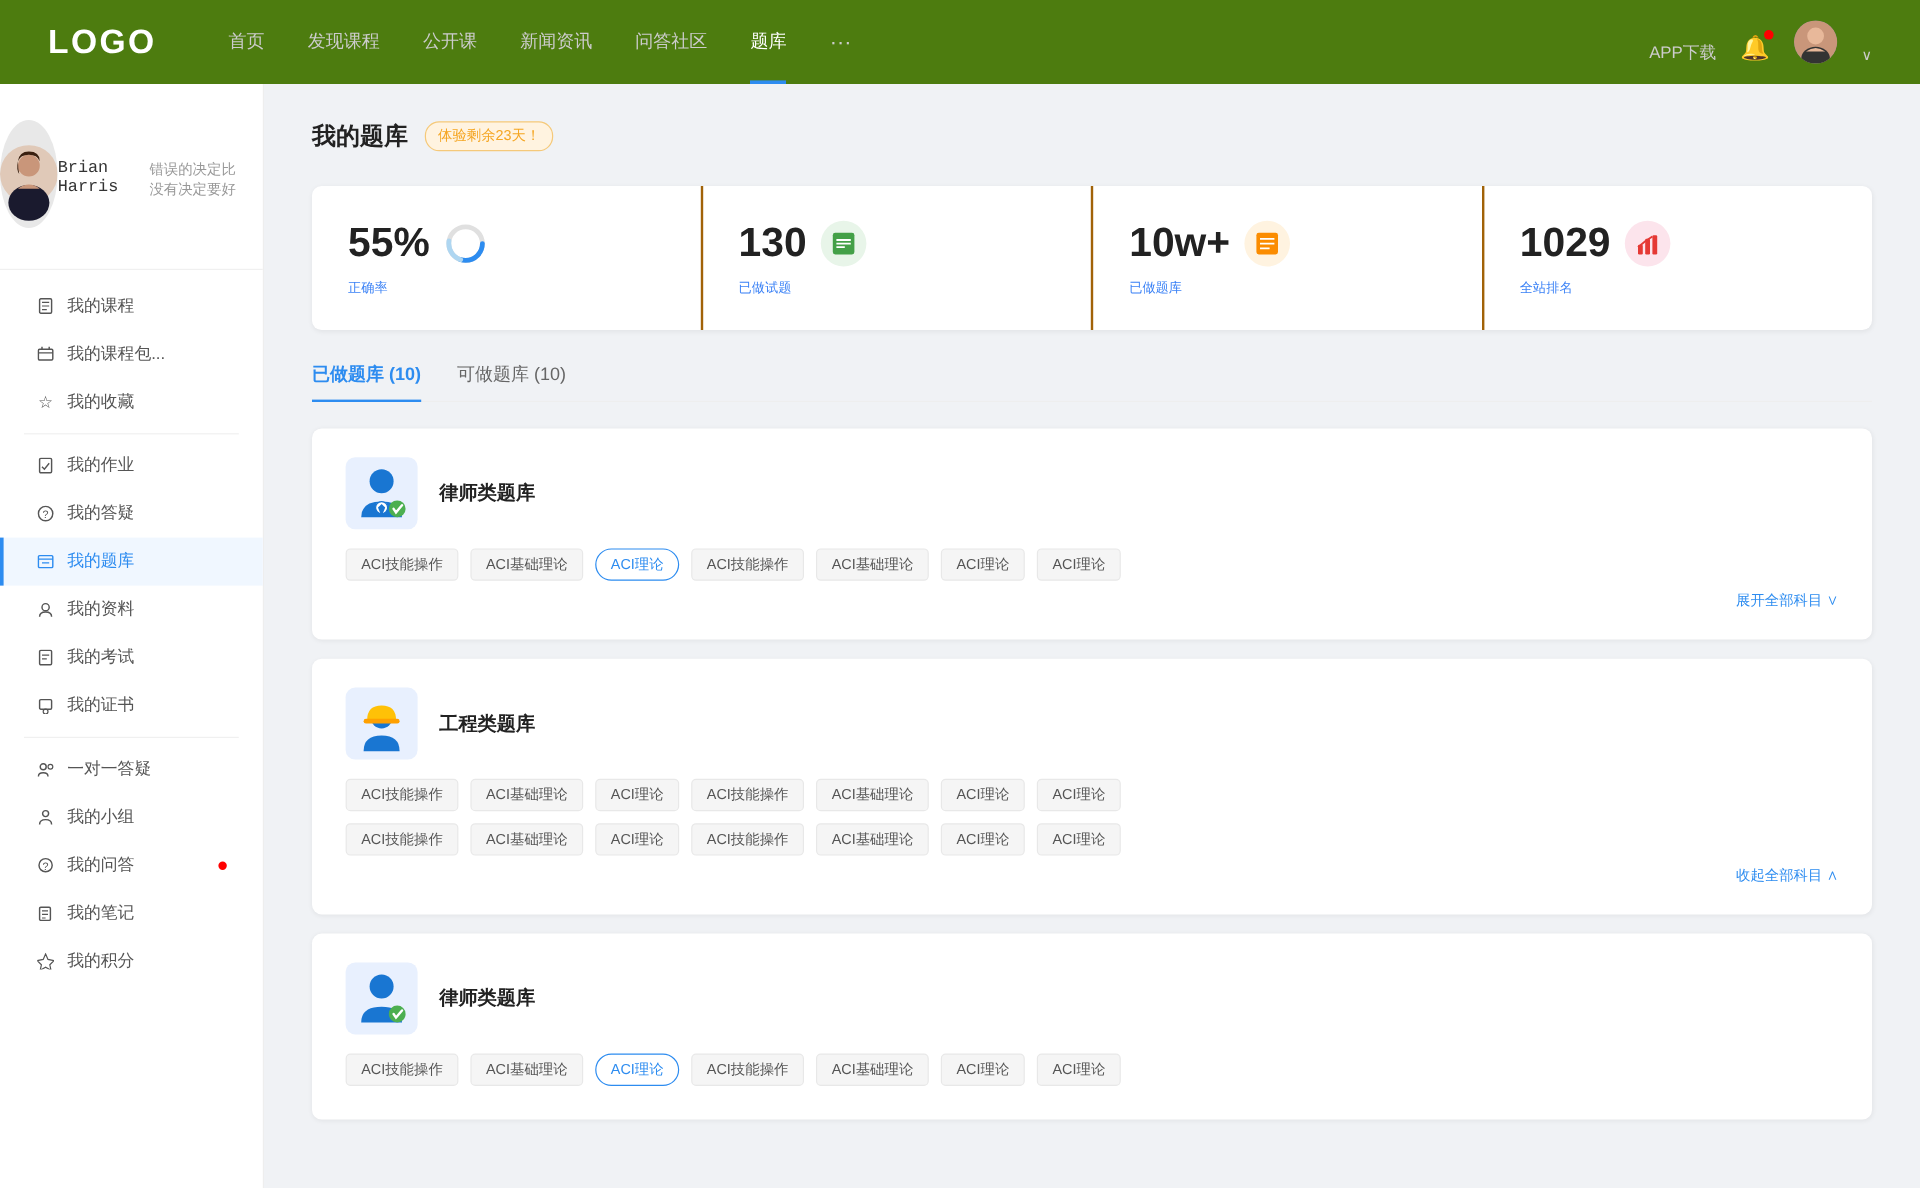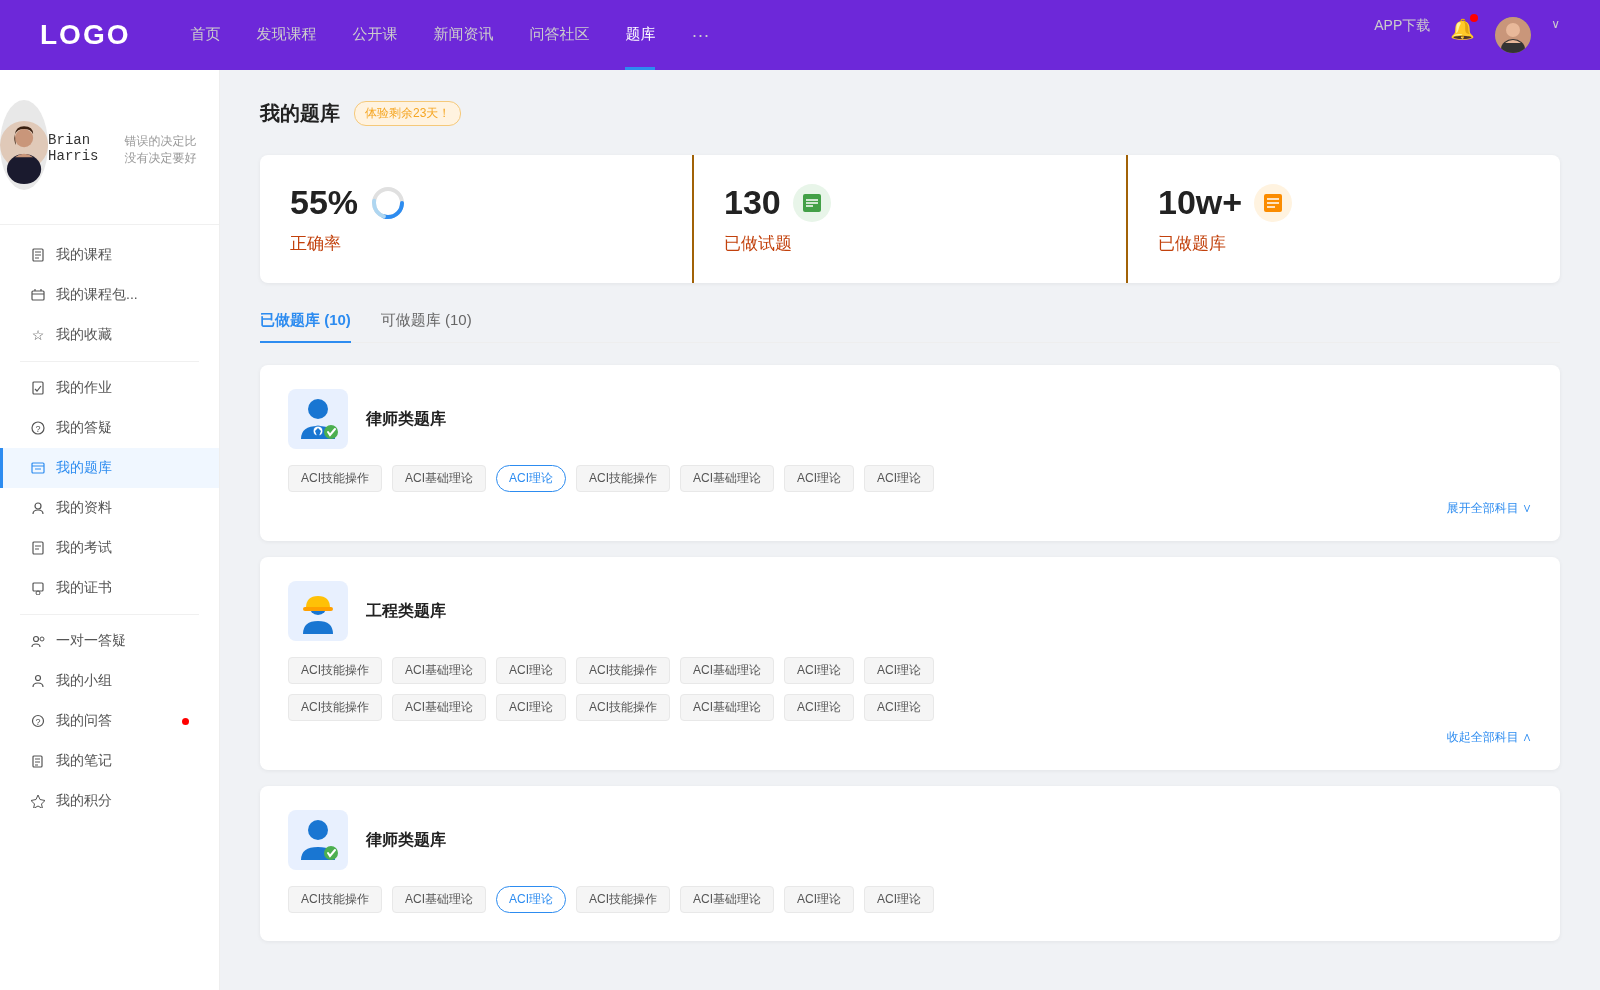--- a/index.html
+++ b/index.html
@@ -1,20 +1,20 @@
 <!DOCTYPE html>
 <html><head>
   <meta charset="utf-8">
   <style>
     * { box-sizing: border-box; margin: 0; padding: 0; }
     body { font-family: -apple-system, BlinkMacSystemFont, 'PingFang SC', 'Microsoft YaHei', sans-serif; background: #f0f2f5; min-height: 990px; }
 
     
     .navbar {
-      background: #6d28d9;
+      background: #4d7c0f;
       height: 70px;
       display: flex;
       align-items: center;
       padding: 0 40px;
       position: fixed;
       top: 0; left: 0; right: 0;
       z-index: 100;
     }
     .nav-logo {
       color: white;
@@ -41,21 +41,21 @@
       content: '';
       position: absolute;
       bottom: -24px;
       left: 0; right: 0;
       height: 3px;
       background: #2d8cf0;
     }
     .nav-more { color: #ccc; font-size: 18px; cursor: pointer; }
     .nav-right {
       display: flex;
-      align-items: flex-start;
+      align-items: flex-end;
       gap: 20px;
     }
     .nav-app-btn {
       color: #ccc;
       font-size: 14px;
       cursor: pointer;
     }
     .nav-bell {
       position: relative;
       cursor: pointer;
@@ -230,22 +230,22 @@
       font-weight: 700;
       color: #222;
     }
     .stat-icon {
       width: 38px; height: 38px;
       border-radius: 50%;
       display: flex; align-items: center; justify-content: center;
       font-size: 18px;
     }
     .stat-label {
-      font-size: 17px;
-      color: #c2410c;
+      font-size: 11px;
+      color: #3b82f6;
       margin-top: 4px;
     }
 
     
     .donut-icon {
       width: 36px; height: 36px;
       position: relative;
     }
     .donut-svg { width: 100%; height: 100%; }
 
@@ -592,20 +592,34 @@
               <rect x="2" y="2" width="18" height="18" rx="2" fill="#fb8c00"></rect>
               <line x1="5" y1="7" x2="17" y2="7" stroke="white" stroke-width="1.5"></line>
               <line x1="5" y1="11" x2="17" y2="11" stroke="white" stroke-width="1.5"></line>
               <line x1="5" y1="15" x2="13" y2="15" stroke="white" stroke-width="1.5"></line>
             </svg>
           </div>
         </div>
         <div class="stat-label">已做题库</div>
       </div>
 
+      <div class="stat-item">
+        <div class="stat-top">
+          <span class="stat-value">1029</span>
+          <div class="stat-icon icon-red">
+            <svg width="22" height="22" viewBox="0 0 22 22">
+              <rect x="3" y="12" width="4" height="8" fill="#e53935" rx="1"></rect>
+              <rect x="9" y="7" width="4" height="13" fill="#e53935" rx="1"></rect>
+              <rect x="15" y="4" width="4" height="16" fill="#e53935" rx="1"></rect>
+              <polyline points="3,14 9,9 15,5" stroke="#e53935" stroke-width="1.5" fill="none"></polyline>
+            </svg>
+          </div>
+        </div>
+        <div class="stat-label">全站排名</div>
+      </div>
 
     </div>
 
     <div class="tabs-bar">
       <div class="tab-item active">已做题库 (10)</div>
       <div class="tab-item">可做题库 (10)</div>
     </div>
 
     <div class="bank-card">
       <div class="bank-card-header">

